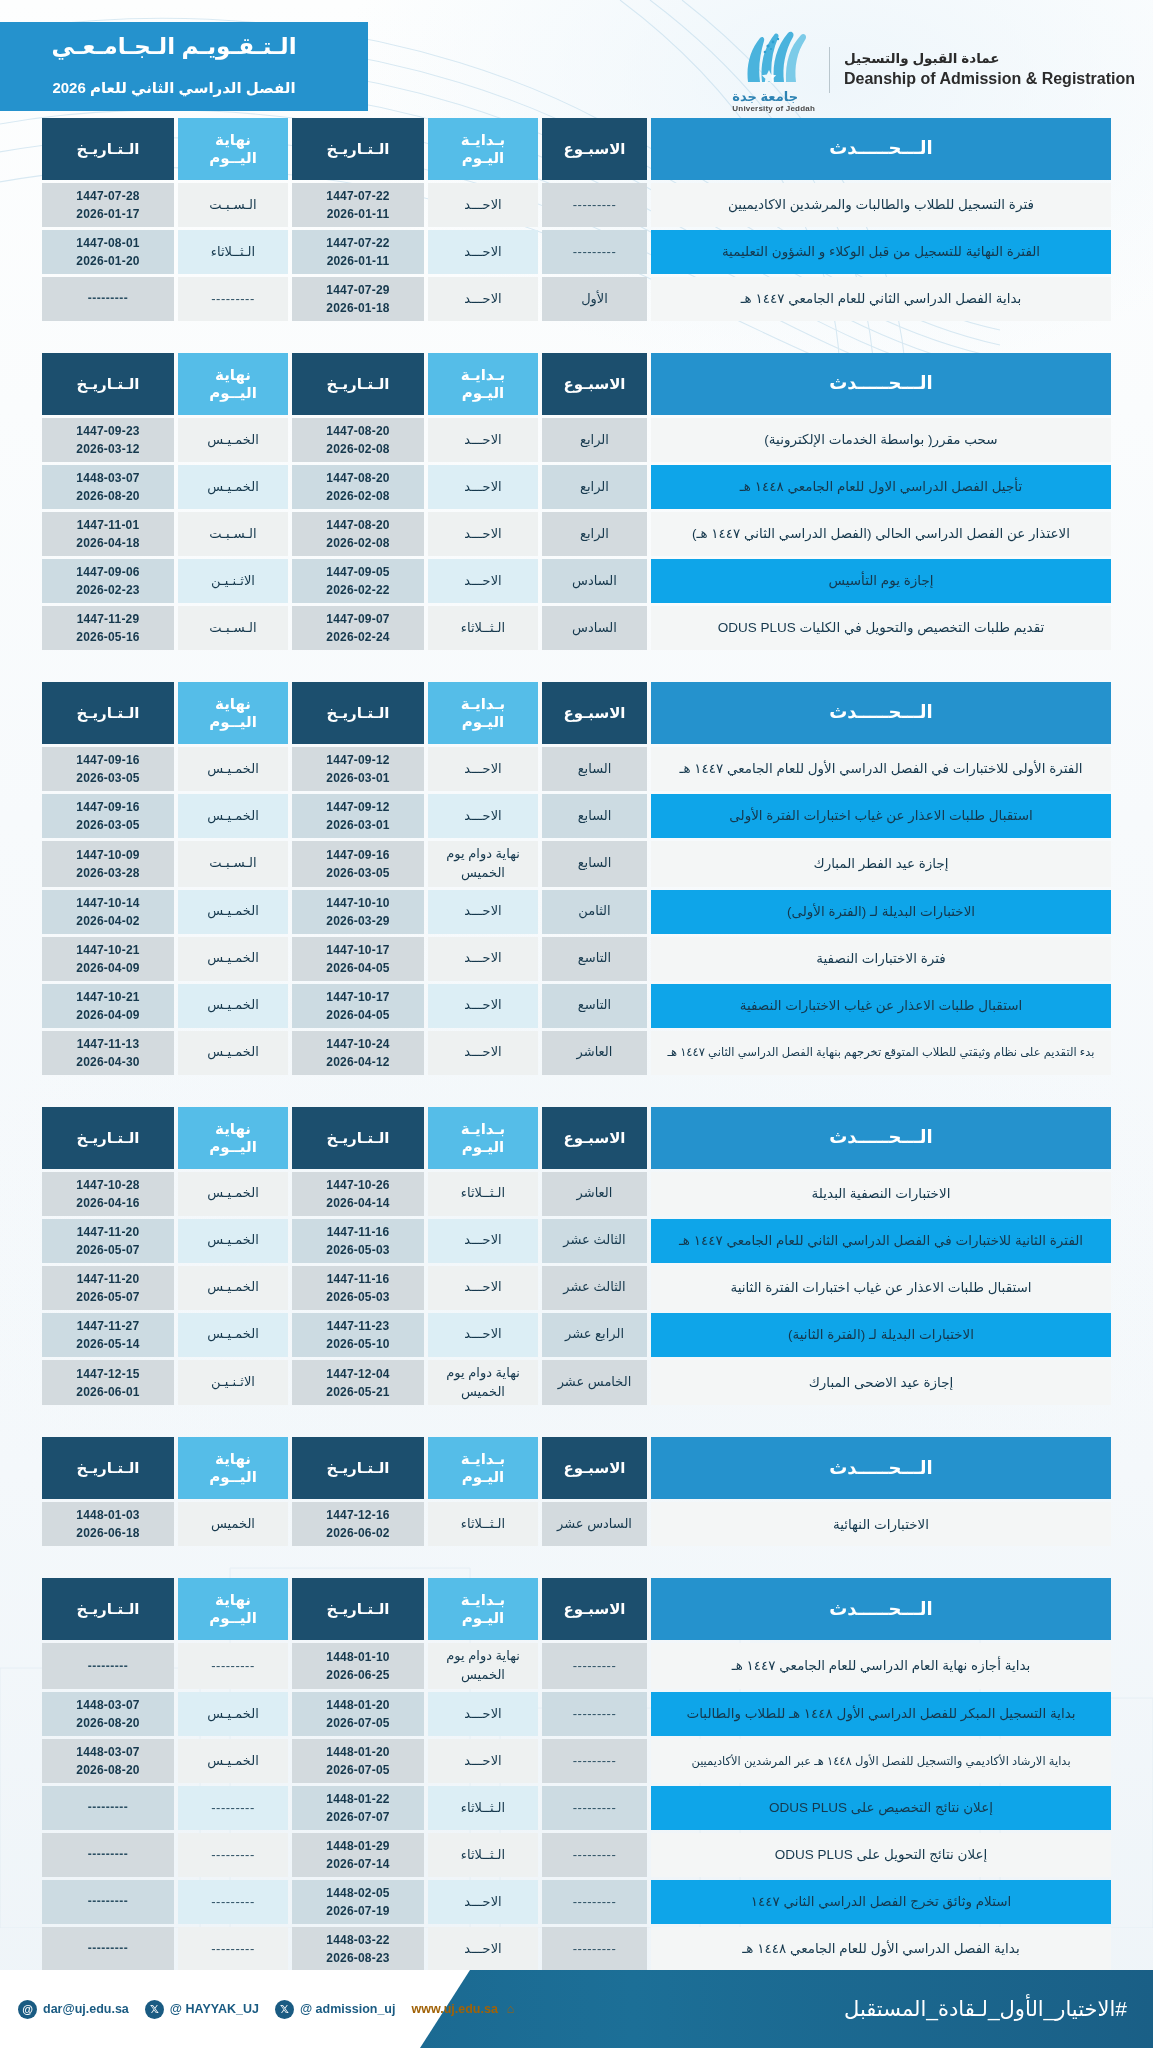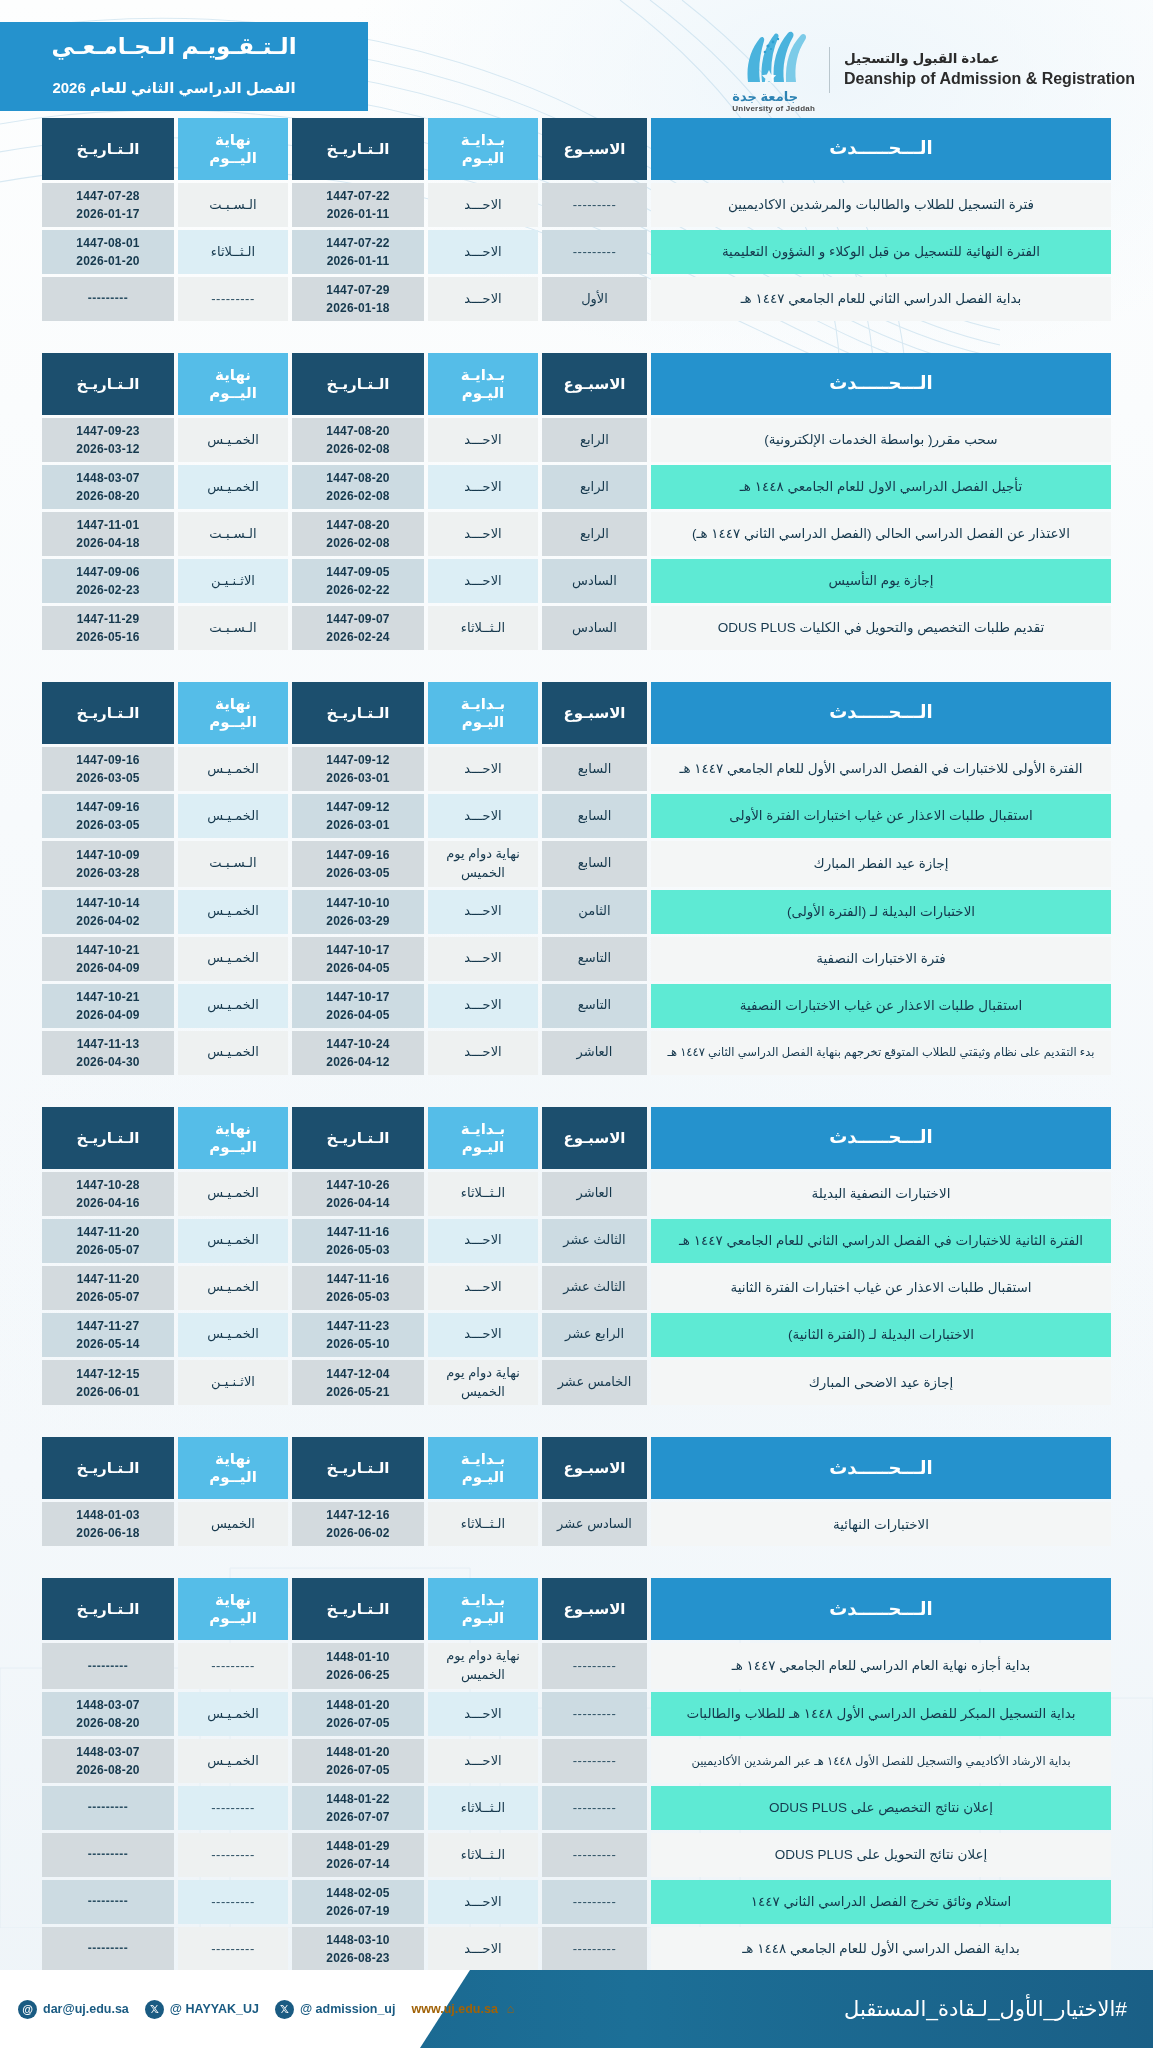--- a/index.html
+++ b/index.html
@@ -68,21 +68,21 @@
     font-size: 12.5px; color:#15384d; line-height: 1.45;
     height: 42px; padding: 4px 3px;
   }
   .cal-table tbody tr.odd  td.c-event { background:#f4f6f6; }
   .cal-table tbody tr.odd  td.c-week  { background:#d3dade; }
   .cal-table tbody tr.odd  td.c-dayS  { background:#eef1f1; }
   .cal-table tbody tr.odd  td.c-dateS { background:#d3dade; }
   .cal-table tbody tr.odd  td.c-dayE  { background:#eef1f1; }
   .cal-table tbody tr.odd  td.c-dateE { background:#d3dade; }
 
-  .cal-table tbody tr.even td.c-event { background:#5eead4;margin-top:16px; }
+  .cal-table tbody tr.even td.c-event { background:#0ea5e9;margin-top:16px; }
   .cal-table tbody tr.even td.c-week  { background:#ccdbe2; }
   .cal-table tbody tr.even td.c-dayS  { background:#dceef5; }
   .cal-table tbody tr.even td.c-dateS { background:#ccdbe2; }
   .cal-table tbody tr.even td.c-dayE  { background:#dceef5; }
   .cal-table tbody tr.even td.c-dateE { background:#ccdbe2; }
 
   td.c-event { text-align:center; font-size: 13.5px; padding: 5px 14px; }
   td.c-event.sm { font-size: 11.5px; }
   td.c-week { font-size: 13px; }
   td.c-dayS, td.c-dayE { font-size: 13px; letter-spacing: .5px; }
@@ -679,21 +679,21 @@
             <div>2026-07-19</div>
           </td>
           <td class="c-dayE"><span class="dash">---------</span></td>
           <td class="c-dateE"><span class="dash">---------</span></td>
         </tr>
         <tr class="odd">
           <td class="c-event">بداية الفصل الدراسي الأول للعام الجامعي ١٤٤٨ هـ</td>
           <td class="c-week"><span class="dash">---------</span></td>
           <td class="c-dayS">الاحـــد</td>
           <td class="c-dateS">
-            <div>1448-03-10</div>
+            <div>1448-03-22</div>
             <div>2026-08-23</div>
           </td>
           <td class="c-dayE"><span class="dash">---------</span></td>
           <td class="c-dateE"><span class="dash">---------</span></td>
         </tr>
       </tbody>
     </table>
   </div>
 
 <div class="footer">

